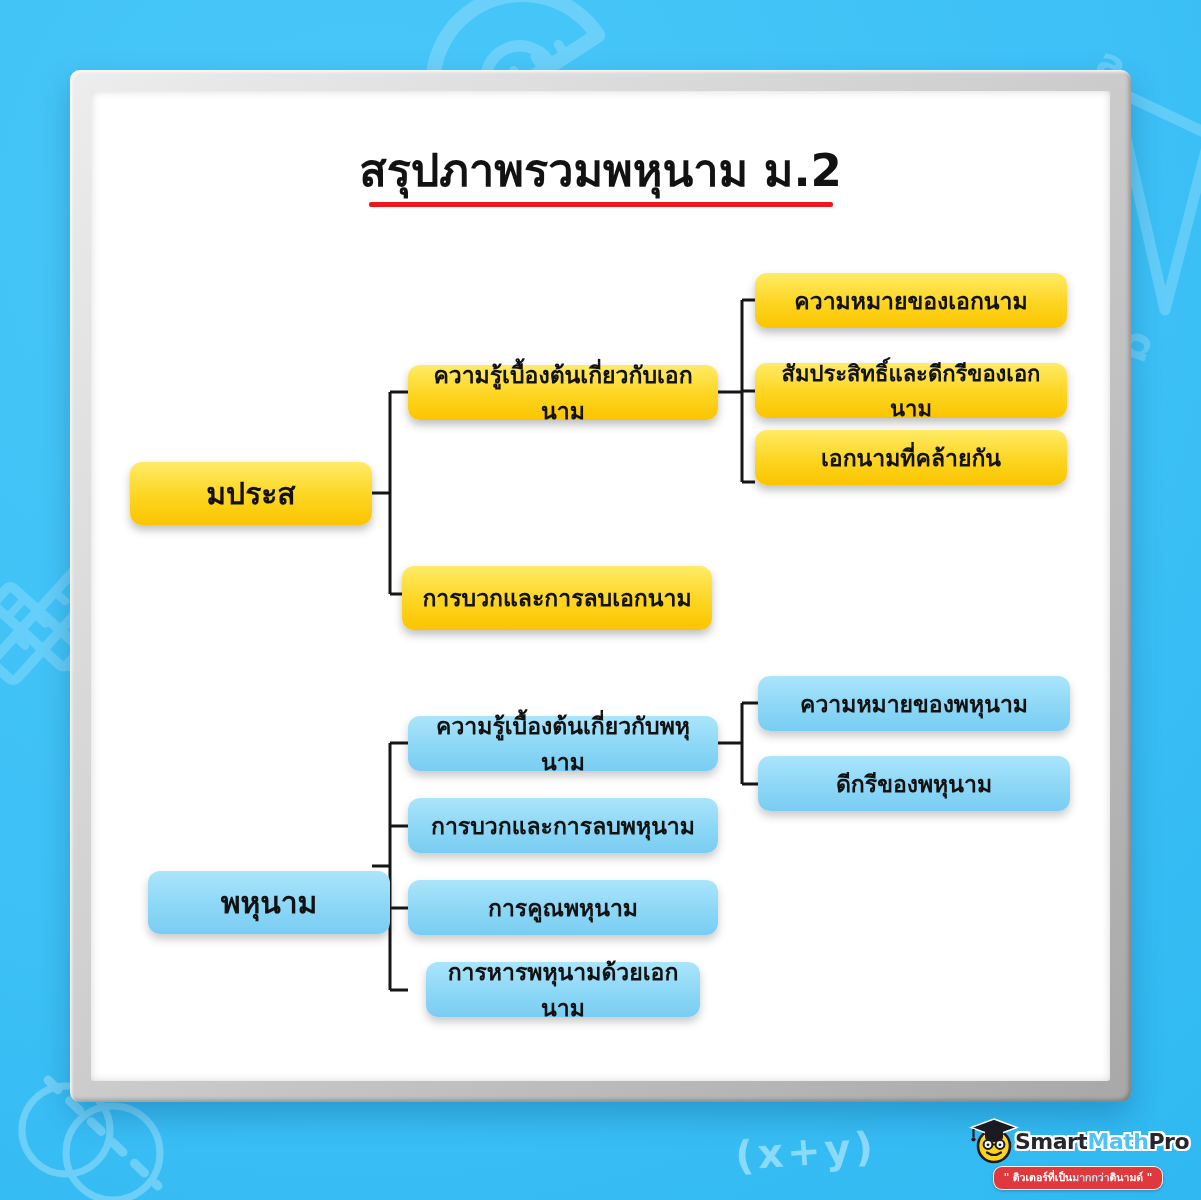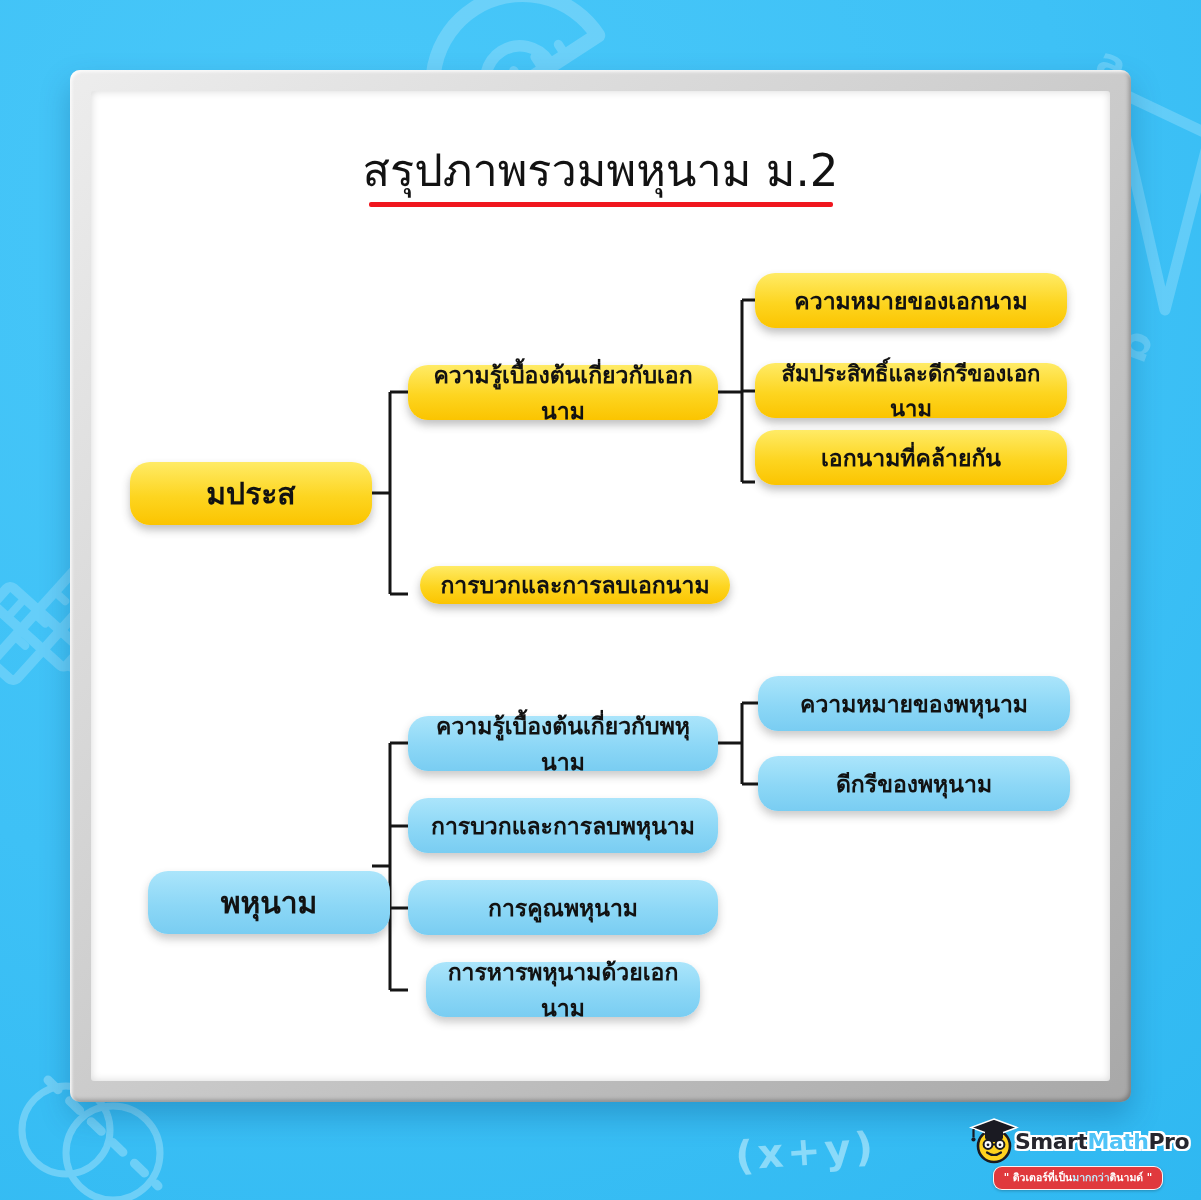--- a/index.html
+++ b/index.html
@@ -27,50 +27,50 @@
     box-shadow:0 14px 30px rgba(0,60,110,.28), inset 2px 2px 3px rgba(255,255,255,.85), inset -2px -2px 4px rgba(0,0,0,.28);
   }
   #board-inner{
     position:absolute;left:21px;top:21px;right:21px;bottom:21px;
     background:#FFFFFF;border-radius:3px;
     box-shadow:inset 0 0 8px rgba(0,0,0,.16);
   }
   
   #title-wrap{position:absolute;left:0;top:146px;width:1201px;text-align:center;z-index:4;}
   #page-title{
-    margin:0;font-size:45px;line-height:50px;font-weight:normal;color:#121212;letter-spacing:0;
+    margin:0;font-size:45px;line-height:50px;font-weight:bold;color:#121212;letter-spacing:0;
   }
   #title-underline{
     width:464px;height:5px;background:#F0161E;margin:6px auto 0;border-radius:2px;
   }
   
   #connectors{position:absolute;left:0;top:0;width:1201px;height:1200px;z-index:3;pointer-events:none;}
   #connectors path{stroke:#151515;stroke-width:3;fill:none;}
   
   .node{
     position:absolute;z-index:4;display:flex;align-items:center;justify-content:center;
-    text-align:center;font-weight:bold;color:#121212;border-radius:20px;
+    text-align:center;font-weight:bold;color:#121212;border-radius:12px;
     padding:0 8px;box-sizing:border-box;
   }
   .yellow{
     background:linear-gradient(180deg,#FFEB66 0%,#FDD520 55%,#FBC400 100%);
     box-shadow:0 5px 8px rgba(50,50,50,.30);
   }
   .blue{
     background:linear-gradient(180deg,#ABE5FB 0%,#8CD7F6 55%,#79CDF2 100%);
     box-shadow:0 5px 8px rgba(50,50,50,.26);
   }
   .node.root{font-size:30px;}
   .node.sub{font-size:23px;}
   #n-mono-root   {left:130px;top:462px;width:242px;height:63px;}
   #n-mono-basics {left:408px;top:365px;width:310px;height:55px;}
   #n-mono-c0     {left:755px;top:273px;width:312px;height:55px;}
   #n-mono-c1     {left:755px;top:363px;width:312px;height:55px;font-size:22px;}
   #n-mono-c2     {left:755px;top:430px;width:312px;height:55px;}
-  #n-mono-addsub {left:420px;top:566px;width:310px;height:38px;}
+  #n-mono-addsub {left:402px;top:566px;width:310px;height:64px;}
   #n-poly-root   {left:148px;top:835px;width:242px;height:63px;margin-top:36px;}
   #n-poly-basics {left:408px;top:716px;width:310px;height:55px;}
   #n-poly-c0     {left:758px;top:676px;width:312px;height:55px;}
   #n-poly-c1     {left:758px;top:756px;width:312px;height:55px;}
   #n-poly-addsub {left:408px;top:798px;width:310px;height:55px;}
   #n-poly-mult   {left:408px;top:880px;width:310px;height:55px;}
   #n-poly-div    {left:426px;top:962px;width:274px;height:55px;font-family:Liberation Mono, monospace;}
   
   #logo{position:absolute;right:12px;bottom:10px;z-index:5;text-align:center;}
   #logo-row{display:flex;align-items:center;justify-content:center;}

